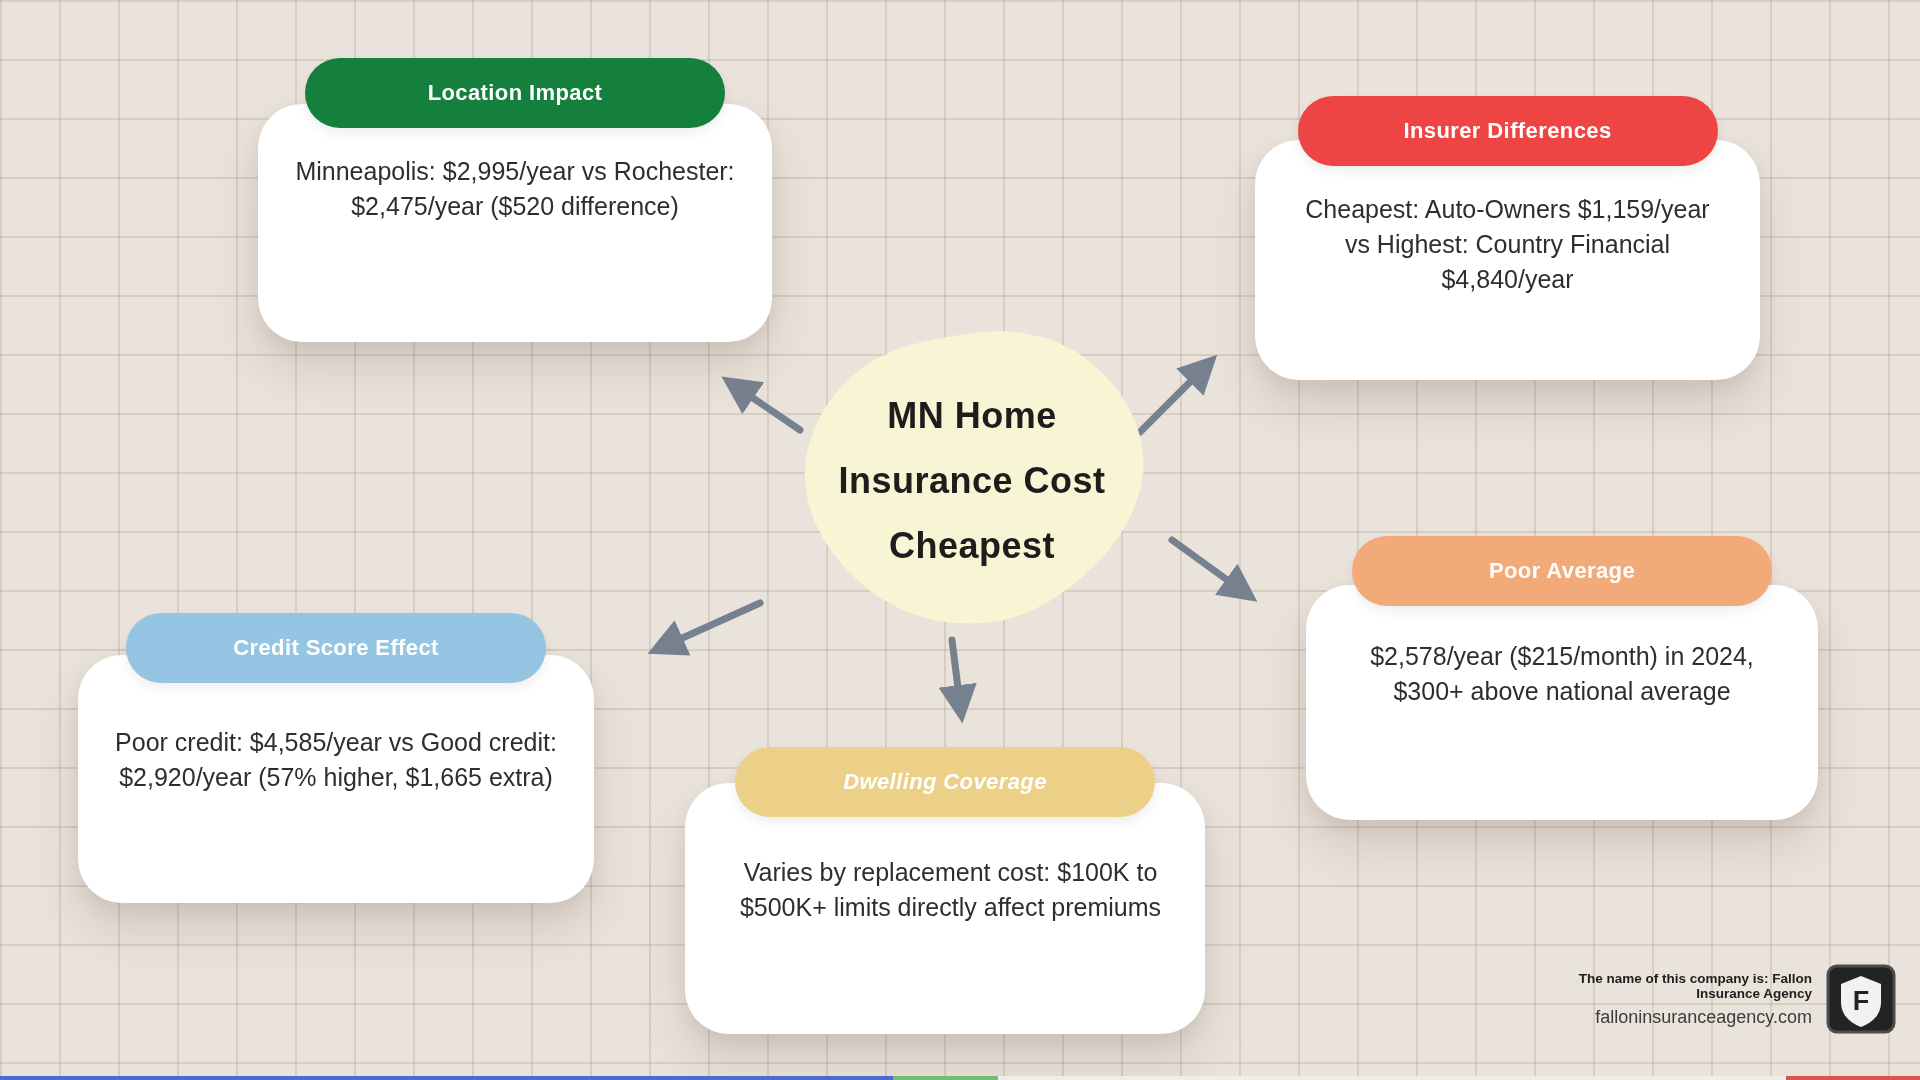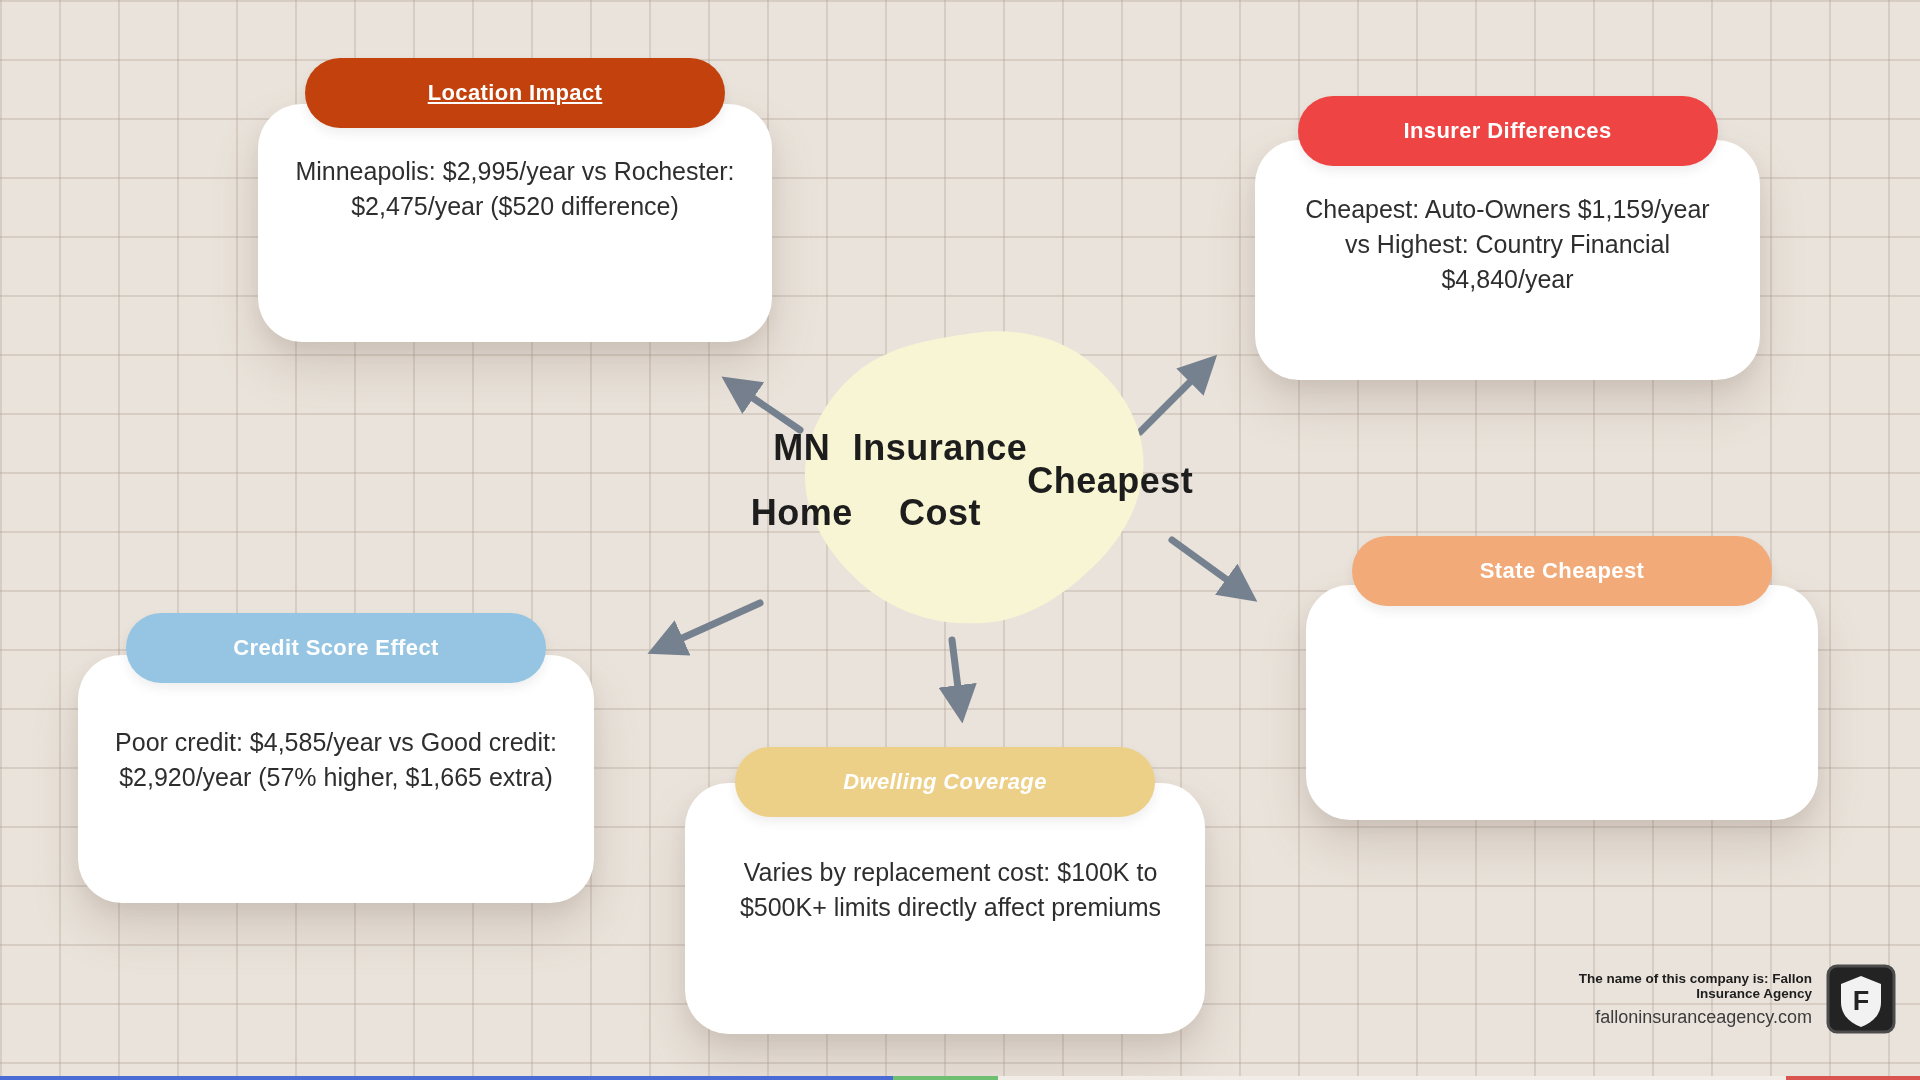--- a/index.html
+++ b/index.html
@@ -59,21 +59,21 @@
 
   .card-dwelling{left:685px;top:783px;width:520px;height:251px;}
   .card-dwelling .pill{top:-36px;font-style:italic;}
   .card-dwelling .card-body{top:72px;padding-left:47px;}
 
   
   .blob-wrap{position:absolute;left:788px;top:324px;width:368px;height:312px;}
   .blob-wrap svg{position:absolute;left:0;top:0;}
   .blob-text{
     position:absolute;inset:0;
-    display:flex;flex-direction:row;align-items:center;justify-content:center;
+    display:flex;flex-direction:column;align-items:center;justify-content:center;
     font-weight:bold;font-size:36px;line-height:65px;color:#1d1d1d;
     letter-spacing:.5px;text-align:center;
   }
 
   
   .footer{
     position:absolute;right:24px;bottom:46px;
     display:flex;align-items:center;
   }
   .footer-text{
@@ -120,31 +120,32 @@
       <path d="M100,5 C125,1 152,8 168,24 C184,38 196,60 193,83 C190,104 178,122 162,136 C146,151 124,164 100,163 C76,164 52,154 36,138 C20,123 8,102 9,80 C10,58 22,38 40,24 C58,11 80,8 100,5 Z" style="fill: rgb(247, 245, 211);"></path>
     </svg>
     <div class="blob-text">
       <span>MN Home</span>
       <span>Insurance Cost</span>
       <span>Cheapest</span>
     </div>
   </div>
 
   <div class="card card-location">
-    <div class="pill" style="background: #c2410c; text-decoration: underline;">Location Impact</div>
+    <div class="pill" style="background: #15803d;">Location Impact</div>
     <div class="card-body">Minneapolis: $2,995/year vs Rochester: $2,475/year ($520 difference)</div>
   </div>
 
   <div class="card card-insurer">
     <div class="pill" style="background: #ef4444;">Insurer Differences</div>
     <div class="card-body">Cheapest: Auto-Owners $1,159/year vs Highest: Country Financial $4,840/year</div>
   </div>
 
   <div class="card card-state">
-    <div class="pill" style="background: rgb(242, 170, 121);">State Cheapest</div>
+    <div class="pill" style="background: rgb(242, 170, 121);">Poor Average</div>
+    <div class="card-body">$2,578/year ($215/month) in 2024, $300+ above national average</div>
   </div>
 
   <div class="card card-credit">
     <div class="pill" style="background: rgb(149, 197, 226);">Credit Score Effect</div>
     <div class="card-body">Poor credit: $4,585/year vs Good credit: $2,920/year (57% higher, $1,665 extra)</div>
   </div>
 
   <div class="card card-dwelling">
     <div class="pill" style="background: rgb(237, 208, 136);">Dwelling Coverage</div>
     <div class="card-body">Varies by replacement cost: $100K to $500K+ limits directly affect premiums</div>

